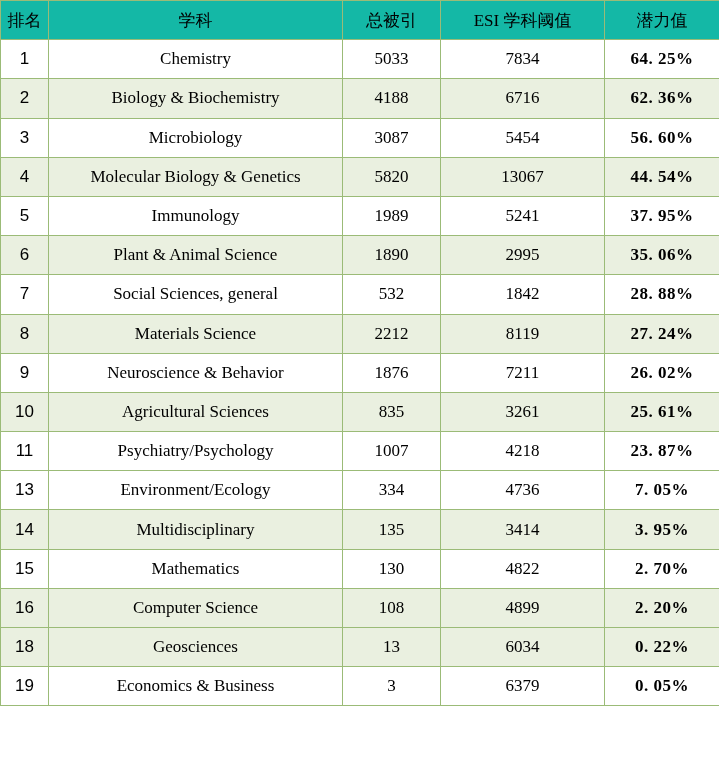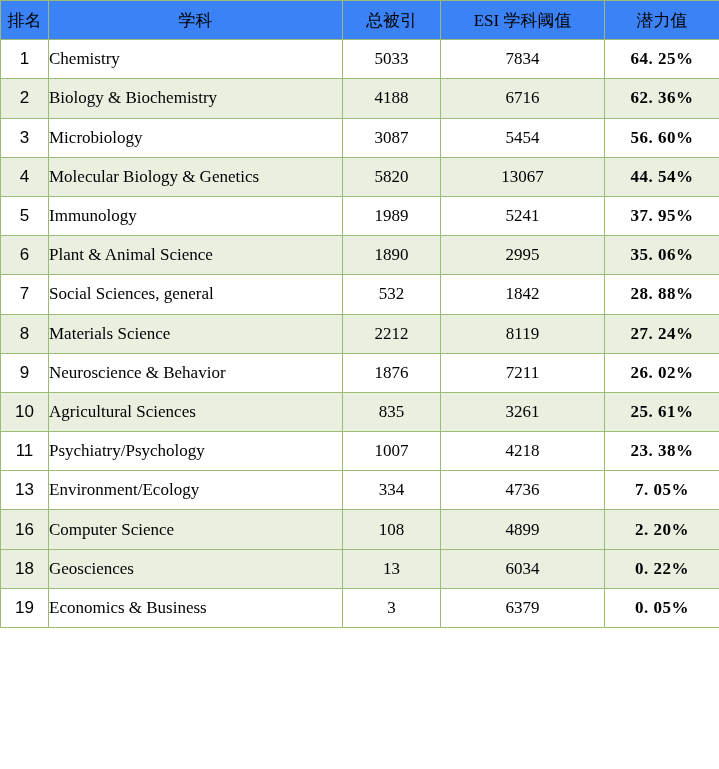--- a/index.html
+++ b/index.html
@@ -27,21 +27,21 @@
   table.esi-table th,
   table.esi-table td {
     border: 1px solid #9bbb77;
     padding: 0;
     height: 38.2px;
     font-size: 17px;
     color: #000000;
     vertical-align: middle;
   }
   thead th {
-    background: #3b82f6;
+    background: #14b8a6;
     font-weight: normal;
     text-align: center;
     font-family: "Liberation Sans", sans-serif;
     font-size: 17px;
     height: 40px;
   }
   thead th.h-thresh {
     font-family: "Liberation Serif", serif;
   }
   tbody tr.odd td {
@@ -49,21 +49,21 @@
   }
   tbody tr.even td {
     background: #eaf0e0;
   }
   td.rank {
     text-align: center;
     font-family: "Liberation Sans", sans-serif;
     font-size: 16px;
   }
   td.disc {
-    text-align: left;
+    text-align: center;
     padding-left: 10px;
     font-family: "Liberation Serif", serif;
     font-size: 17.5px;
     margin-left: 43px;
   }
   td.num {
     text-align: center;
     font-family: "Liberation Serif", serif;
     font-size: 17px;
   }
@@ -164,30 +164,44 @@
         <td class="disc">Agricultural Sciences</td>
         <td class="num">835</td>
         <td class="num">3261</td>
         <td class="pot">25. 61%</td>
       </tr>
       <tr class="odd">
         <td class="rank">11</td>
         <td class="disc">Psychiatry/Psychology</td>
         <td class="num">1007</td>
         <td class="num">4218</td>
-        <td class="pot">23. 38%</td>
+        <td class="pot">23. 87%</td>
       </tr>
       <tr class="odd">
         <td class="rank">13</td>
         <td class="disc">Environment/Ecology</td>
         <td class="num">334</td>
         <td class="num">4736</td>
         <td class="pot">7. 05%</td>
       </tr>
       <tr class="even">
+        <td class="rank">14</td>
+        <td class="disc">Multidisciplinary</td>
+        <td class="num">135</td>
+        <td class="num">3414</td>
+        <td class="pot">3. 95%</td>
+      </tr>
+      <tr class="odd">
+        <td class="rank">15</td>
+        <td class="disc">Mathematics</td>
+        <td class="num">130</td>
+        <td class="num">4822</td>
+        <td class="pot">2. 70%</td>
+      </tr>
+      <tr class="even">
         <td class="rank">16</td>
         <td class="disc">Computer Science</td>
         <td class="num">108</td>
         <td class="num">4899</td>
         <td class="pot">2. 20%</td>
       </tr>
       <tr class="even">
         <td class="rank">18</td>
         <td class="disc">Geosciences</td>
         <td class="num">13</td>

